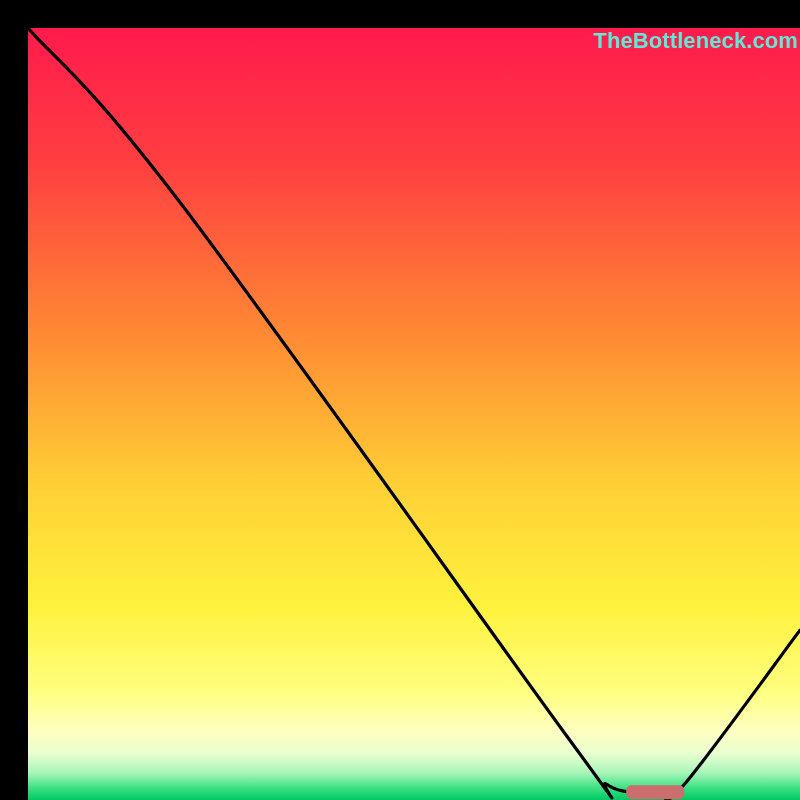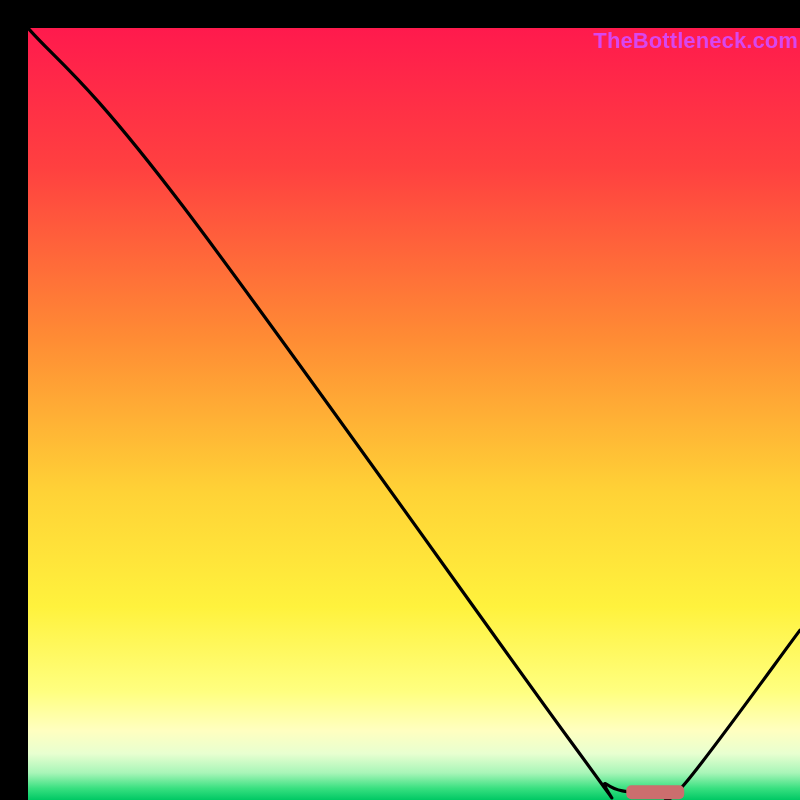--- a/index.html
+++ b/index.html
@@ -30,21 +30,21 @@
   }
   .gradient {
     position: absolute;
     inset: 0;
   }
   .watermark {
     position: absolute;
     top: 0;
     right: 2px;
     font: 600 22px "Arial", sans-serif;
-    color: #d946ef;
+    color: #5eead4;
     letter-spacing: 0.1px;
   }
   svg.curve {
     position: absolute;
     inset: 0;
   }
 </style>
 </head>
 <body>
 

